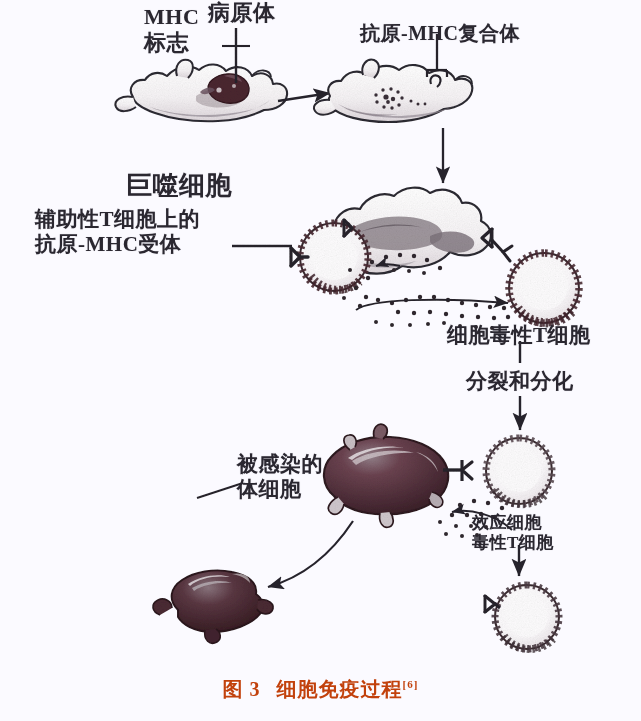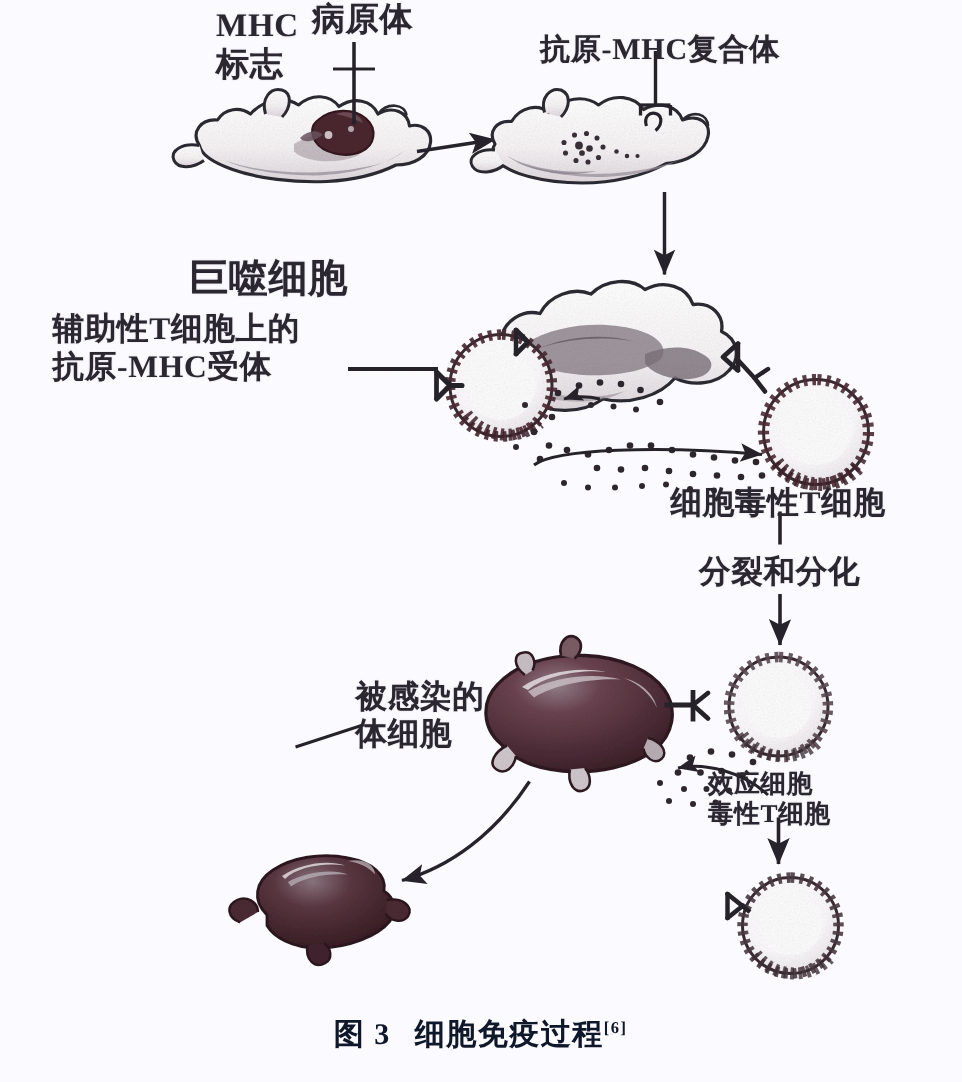--- a/index.html
+++ b/index.html
@@ -21,21 +21,21 @@
     letter-spacing:0.5px;
     text-shadow:0 0 1px rgba(60,55,70,0.25);
   }
   .caption{
     position:absolute;
     left:0;right:0;top:676px;
     text-align:center;
     font-family:"Liberation Serif","DejaVu Serif",serif;
     font-weight:700;
     font-size:20px;
-    color:#0f172a;
+    color:#c2410c;
     letter-spacing:1px;
   }
   .caption sup{font-size:11px;vertical-align:super;font-weight:700;}
   .cap-gap{display:inline-block;width:16px;}
 </style>
 </head>
 <body>
 
 <svg id="figure" viewBox="0 0 641 721">
   <defs>

